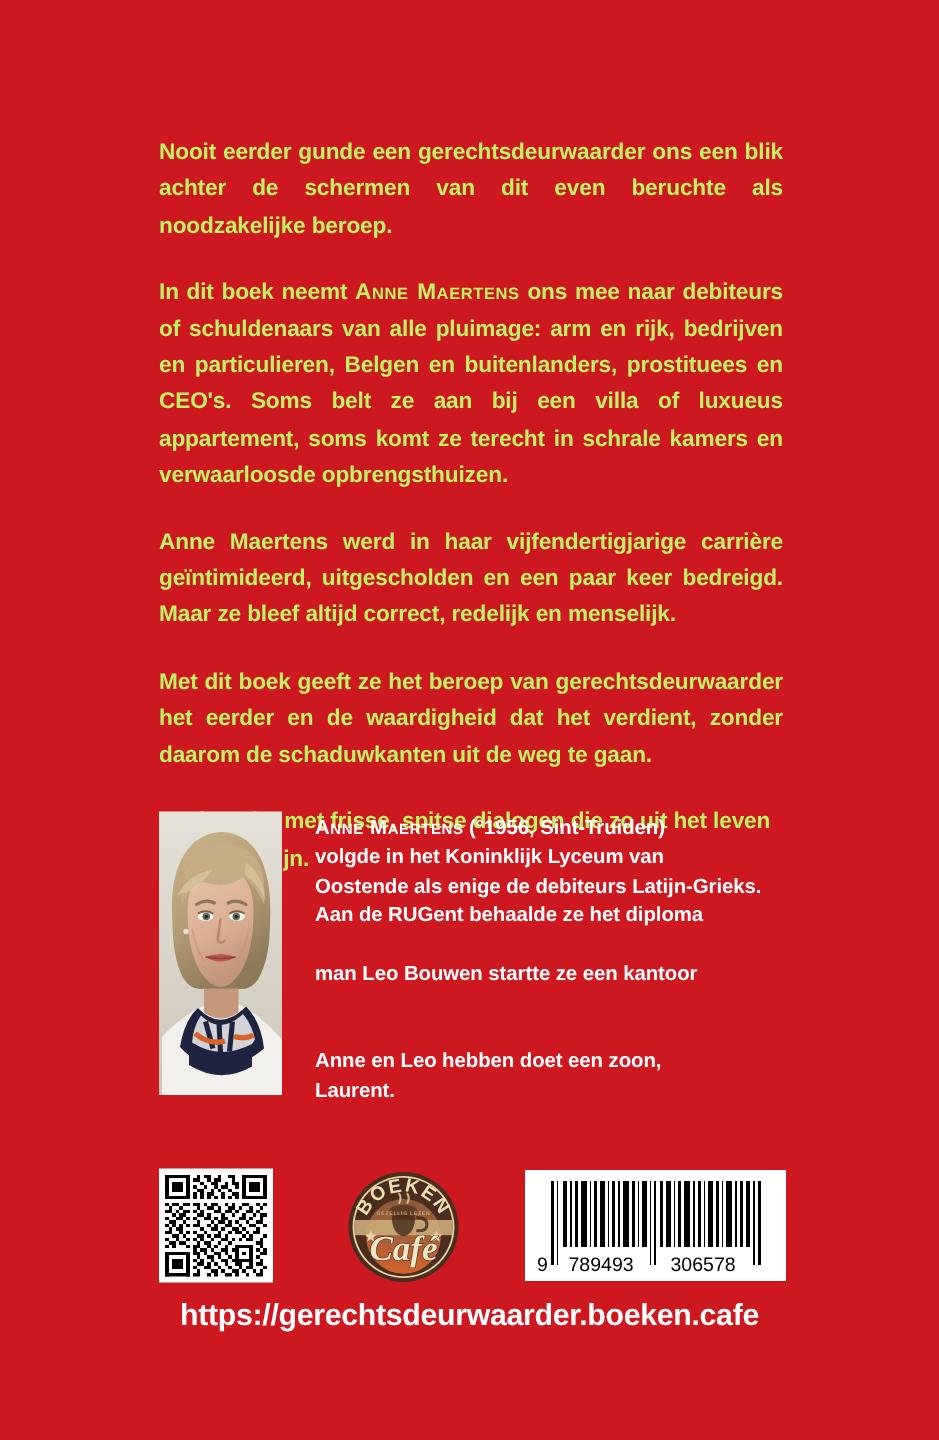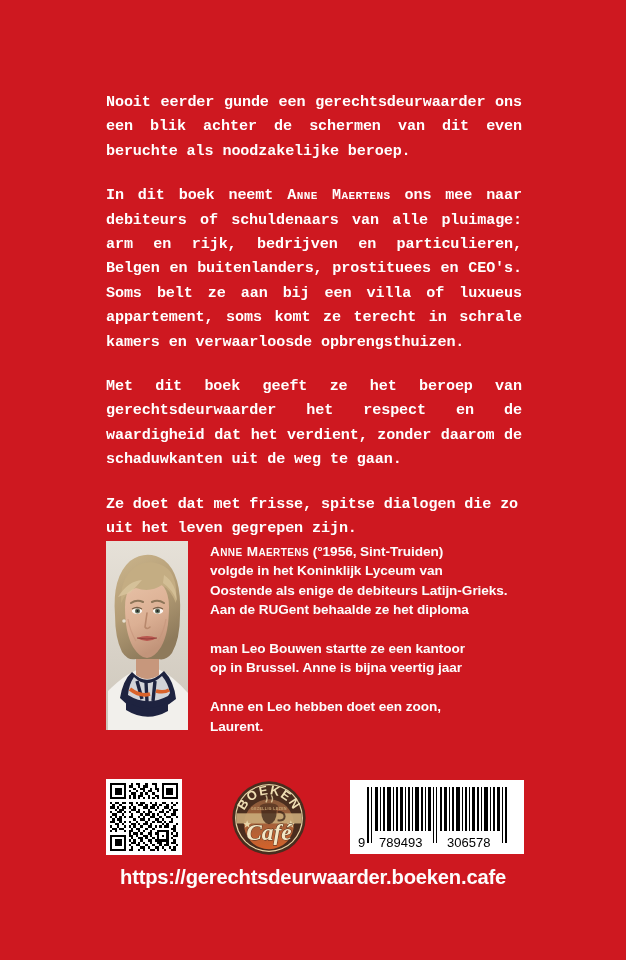--- a/index.html
+++ b/index.html
@@ -26,26 +26,25 @@
     position: absolute;
     left: 106px;
     top: 90px;
     width: 416px;
   }
   .blurb p {
     font-size: 15.1px;
     line-height: 24.4px;
     font-weight: 600;
     letter-spacing: -0.1px;
-    color: #ffffff;
+    color: #bef264;
     text-align: justify;
     margin-bottom: 20px;
     -webkit-hyphens: manual;
     hyphens: manual;
-    font-family: Liberation Mono, monospace;
   }
   .blurb p:last-child { margin-bottom: 0; }
   .blurb p.left { text-align: left; }
   .smallcaps {
     font-variant: small-caps;
     font-weight: 600;
     letter-spacing: 0.4px;
   }
 
   
@@ -137,22 +136,23 @@
 <body>
 
 <div class="cover">
 
   <div class="blurb">
 
     <p>Nooit eerder gunde een gerechtsdeurwaarder ons een blik achter de schermen van dit even beruchte als noodzakelijke beroep.</p>
 
     <p><span>In dit boek neemt </span><span class="smallcaps">Anne Maertens</span><span> ons mee naar debiteurs of schuldenaars van alle pluimage: arm en rijk, bedrijven en particulieren, Belgen en buitenlanders, prostituees en CEO's. Soms belt ze aan bij een villa of luxueus appartement, soms komt ze terecht in schrale kamers en verwaarloosde opbrengsthuizen.</span></p>
 
-
-    <p>Met dit boek geeft ze het beroep van gerechtsdeurwaarder het respect en de waardigheid dat het verdient, zonder daarom de schaduwkanten uit de weg te gaan.</p>
+    <p>Anne Maertens werd in haar vijfendertigjarige carrière geïntimideerd, uitgescholden en een paar keer bedreigd. Maar ze bleef altijd correct, redelijk en menselijk.</p>
+
+    <p>Met dit boek geeft ze het beroep van gerechtsdeurwaarder het eerder en de waardigheid dat het verdient, zonder daarom de schaduwkanten uit de weg te gaan.</p>
 
     <p class="left">Ze doet dat met frisse, spitse dialogen die zo uit het leven gegrepen zijn.</p>
   </div>
 
   <div class="author-block">
 
     <div class="author-photo">
       <svg viewBox="0 0 82 189" preserveAspectRatio="xMidYMid slice" aria-hidden="true">
         <defs>
           <linearGradient id="wallg" x1="0" y1="0" x2="0" y2="1">
@@ -220,21 +220,21 @@
       </svg>
     </div>
 
     <div class="author-bio">
       <span class="smallcaps">Anne Maertens</span><span> (°1956, Sint-Truiden)</span><br>
       <span>volgde in het Koninklijk Lyceum van</span><br>
       <span>Oostende als enige de debiteurs Latijn-Grieks.</span><br>
       <span>Aan de RUGent behaalde ze het diploma</span><br>
       <br>
       <span>man Leo Bouwen startte ze een kantoor</span><br>
-      <span>op in Brussel. Anne is bijna veertig jaar</span><br>
+      <br>
       <br>
       <span>Anne en Leo hebben doet een zoon,</span><br>
       <span>Laurent.</span>
     </div>
   </div>
 
   <div class="bottom-row">
 
     <div class="qr">
       <svg viewBox="0 0 29 29" shape-rendering="crispEdges" aria-hidden="true">

